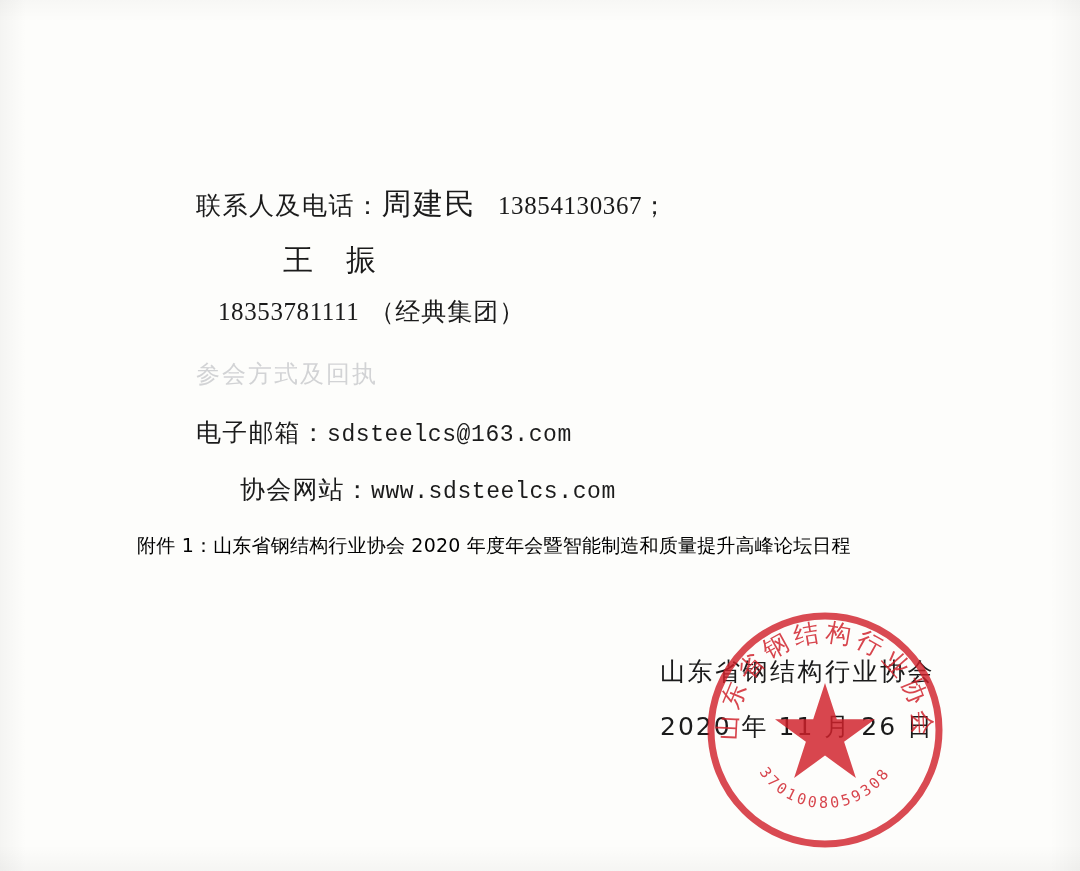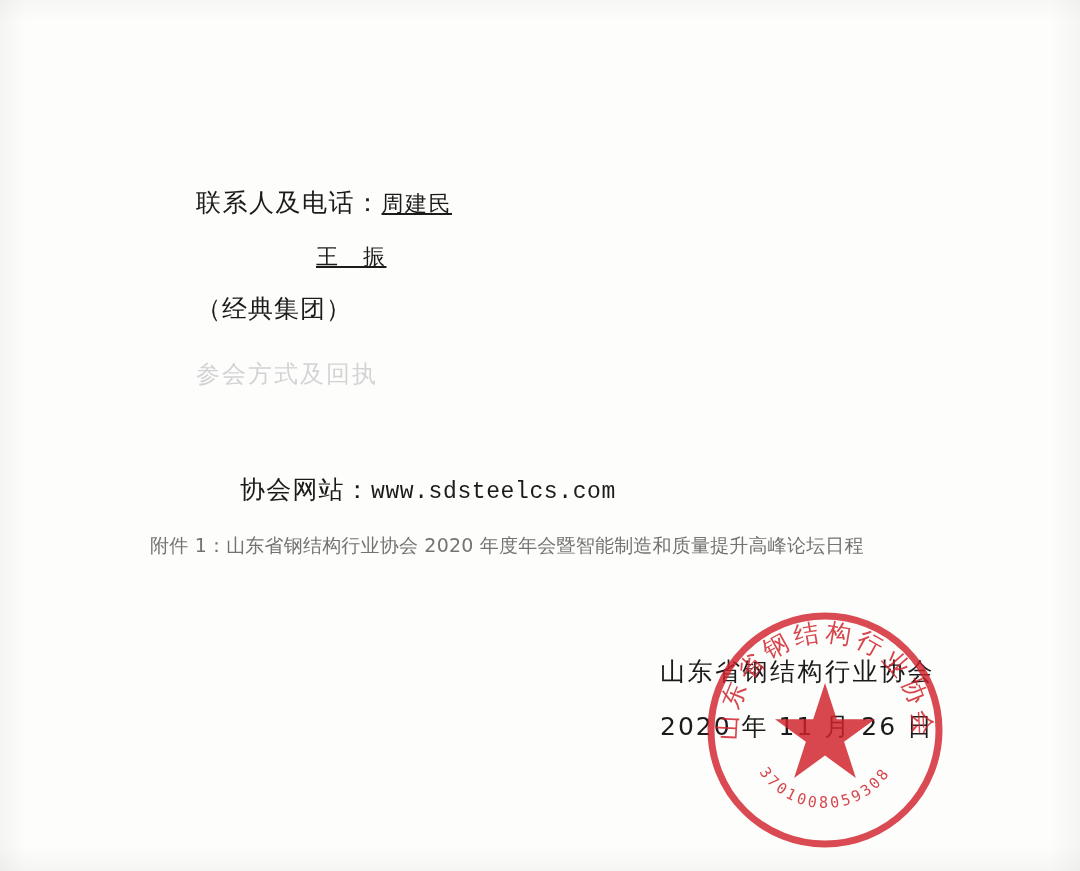--- a/index.html
+++ b/index.html
@@ -55,37 +55,37 @@
     letter-spacing: 0.5px;
     white-space: nowrap;
   }
   .contact-label {
     font-family: Liberation Mono, monospace;
     font-size: 25px;
     letter-spacing: 1.5px;
   }
   .contact-name {
     font-family: "DejaVu Sans", "Liberation Sans", sans-serif;
-    font-size: 22px;
+    font-size: 30px;
     letter-spacing: 1.5px;
-    text-decoration: underline;
   }
   .contact-name.indent {
-    margin-left: 120px;
+    margin-left: 87px;
     text-align: right;
   }
   .contact-phone {
     font-family: "Liberation Serif", serif;
     font-size: 25px;
     margin-left: 22px;
     letter-spacing: 0.6px;
   }
   .contact-note {
     font-family: "DejaVu Sans", "Liberation Sans", sans-serif;
     font-size: 25px;
+    margin-left: 10px;
     letter-spacing: 1px;
   }
 
   .info-line {
     position: absolute;
     left: 196px;
     font-size: 25px;
     font-family: "DejaVu Sans", "Liberation Sans", sans-serif;
     letter-spacing: 1.2px;
     white-space: nowrap;
@@ -93,26 +93,26 @@
   .info-line .mono {
     font-family: "Liberation Mono", "DejaVu Sans Mono", monospace;
     font-size: 23px;
     letter-spacing: 0.6px;
   }
   #email-line { top: 416px; }
   #site-line { top: 473px; margin-left: 44px; }
 
   .attachment-line {
     position: absolute;
-    left: 150px;
+    left: 137px;
     font-family: "DejaVu Sans", "Liberation Sans", sans-serif;
     font-size: 19px;
     letter-spacing: 0.2px;
     white-space: nowrap;
-    color: #737373;
+    color: #000000;
   }
   #attachment-1 { top: 533px; }
   #attachment-2 { top: 570px; }
 
   .signature-block {
     position: absolute;
     left: 660px;
     top: 655px;
     text-align: left;
   }
@@ -161,33 +161,38 @@
 <div class="page">
   <div class="content">
 
     <div class="ghost-text">参会方式及回执</div>
 
     <div class="contact-block">
 
       <div class="contact-line">
         <span class="contact-label">联系人及电话：</span>
         <span class="contact-name">周建民</span>
+        <span class="contact-phone">13854130367；</span>
       </div>
 
       <div class="contact-line">
         <span class="contact-name indent">王　振</span>
       </div>
 
       <div class="contact-line">
+        <span class="contact-phone">18353781111</span>
         <span class="contact-note">（经典集团）</span>
       </div>
 
 
     </div>
 
+    <div class="info-line" id="email-line">
+      <span>电子邮箱：</span><span class="mono">sdsteelcs@163.com</span>
+    </div>
 
     <div class="info-line" id="site-line">
       <span>协会网站：</span><span class="mono">www.sdsteelcs.com</span>
     </div>
 
     <div class="attachment-line" id="attachment-1">附件 1：山东省钢结构行业协会 2020 年度年会暨智能制造和质量提升高峰论坛日程</div>
 
     <div class="signature-block">
       <div class="signature-org">山东省钢结构行业协会</div>
       <div class="signature-date">2020 年 11 月 26 日</div>

